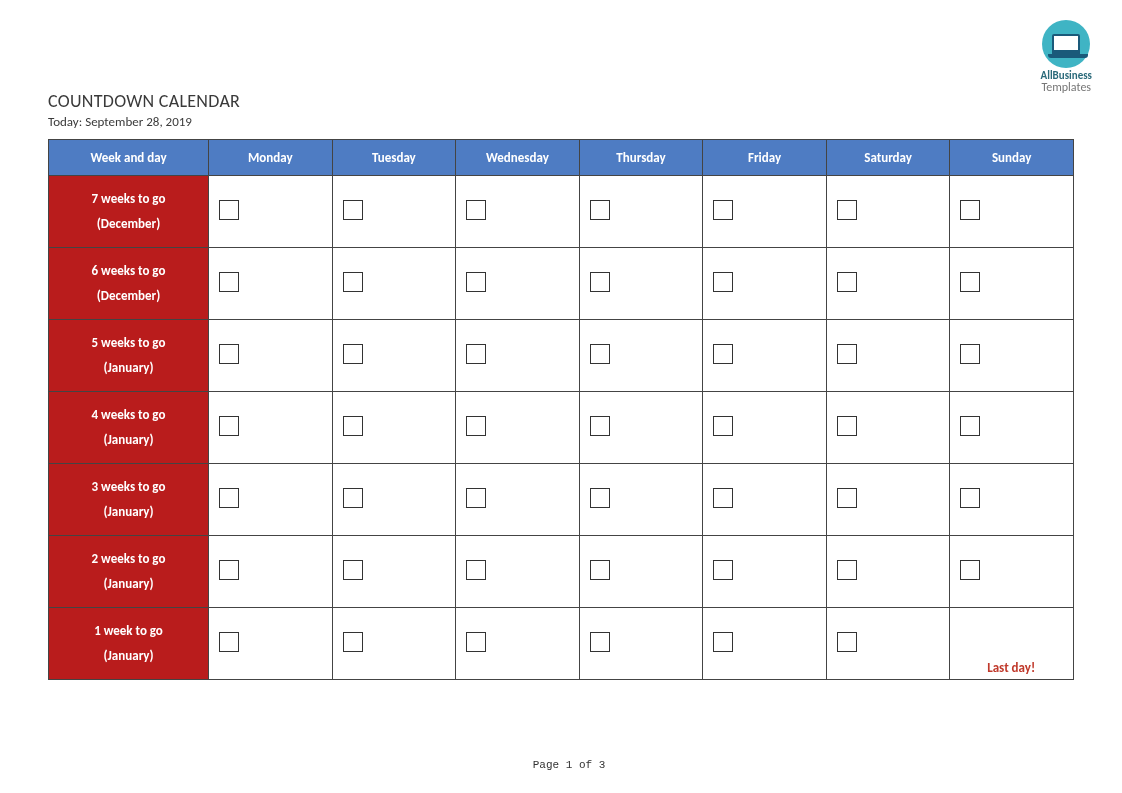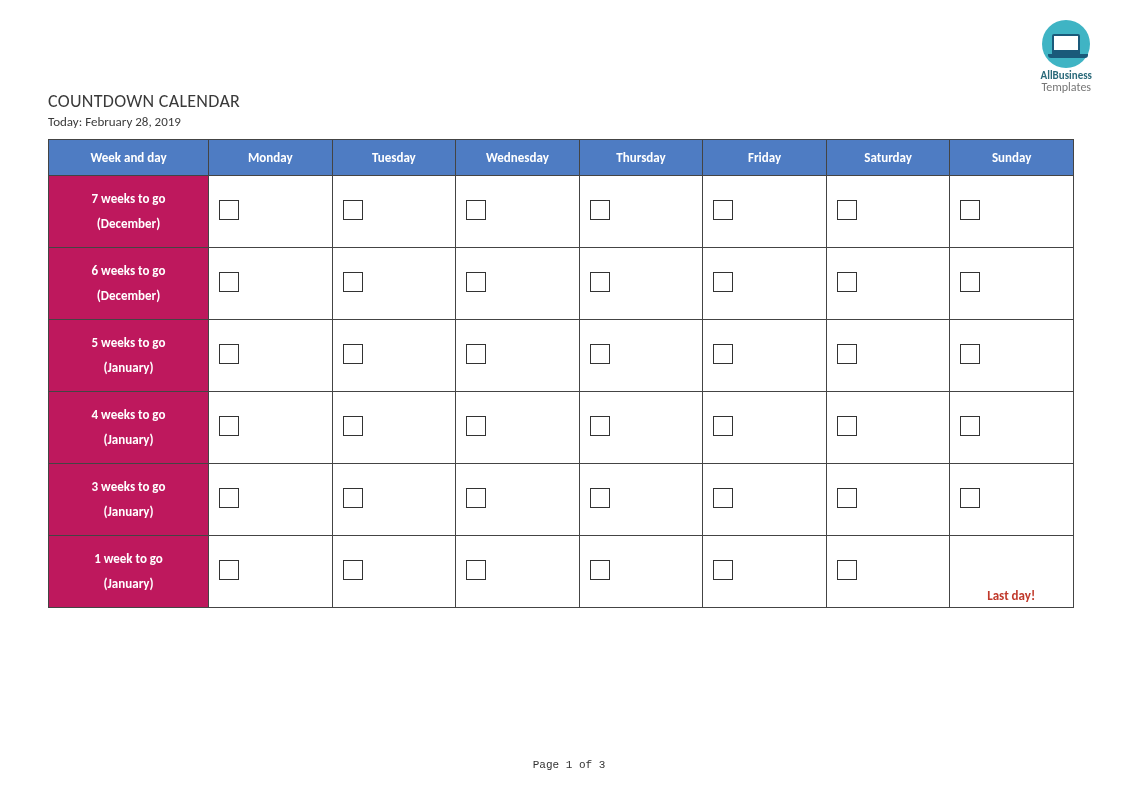--- a/index.html
+++ b/index.html
@@ -75,21 +75,21 @@
   table.cal th {
     background: #4e7cc3;
     color: #ffffff;
     font-weight: 700;
     font-size: 13px;
     padding: 10px 10px;
     text-align: center;
   }
   table.cal th.rowlabel-head { width: 160px; }
   table.cal td.rowlabel {
-    background: #be185d;
+    background: #b91c1c;
     color: #ffffff;
     font-weight: 700;
     font-size: 13px;
     text-align: center;
     padding: 10px 4px;
     line-height: 1.9;
     width: 160px;
   }
   table.cal td.cell {
     background: #ffffff;
@@ -129,21 +129,21 @@
 <div class="logo">
   <div class="logo-circle">
     <div class="logo-laptop"></div>
   </div>
   <div class="logo-text1">AllBusiness</div>
   <div class="logo-text2">Templates</div>
 </div>
 
 <div class="content">
   <h1 class="title">COUNTDOWN CALENDAR</h1>
-  <div class="today">Today: February 28, 2019</div>
+  <div class="today">Today: September 28, 2019</div>
 
   <table class="cal">
     <thead>
       <tr>
         <th class="rowlabel-head">Week and day</th>
         <th>Monday</th>
         <th>Tuesday</th>
         <th>Wednesday</th>
         <th>Thursday</th>
         <th>Friday</th>
@@ -196,20 +196,30 @@
           <td class="rowlabel"><span>3 weeks to go</span><br><span>(January)</span></td>
           <td class="cell"><span class="checkbox"></span></td>
           <td class="cell"><span class="checkbox"></span></td>
           <td class="cell"><span class="checkbox"></span></td>
           <td class="cell"><span class="checkbox"></span></td>
           <td class="cell"><span class="checkbox"></span></td>
           <td class="cell"><span class="checkbox"></span></td>
           <td class="cell"><span class="checkbox"></span></td>
         </tr>
         <tr>
+          <td class="rowlabel"><span>2 weeks to go</span><br><span>(January)</span></td>
+          <td class="cell"><span class="checkbox"></span></td>
+          <td class="cell"><span class="checkbox"></span></td>
+          <td class="cell"><span class="checkbox"></span></td>
+          <td class="cell"><span class="checkbox"></span></td>
+          <td class="cell"><span class="checkbox"></span></td>
+          <td class="cell"><span class="checkbox"></span></td>
+          <td class="cell"><span class="checkbox"></span></td>
+        </tr>
+        <tr>
           <td class="rowlabel"><span>1 week to go</span><br><span>(January)</span></td>
           <td class="cell"><span class="checkbox"></span></td>
           <td class="cell"><span class="checkbox"></span></td>
           <td class="cell"><span class="checkbox"></span></td>
           <td class="cell"><span class="checkbox"></span></td>
           <td class="cell"><span class="checkbox"></span></td>
           <td class="cell"><span class="checkbox"></span></td>
           <td class="cell" style="padding-left: 0px;">
             <span class="lastday">Last day!</span>
           </td>

